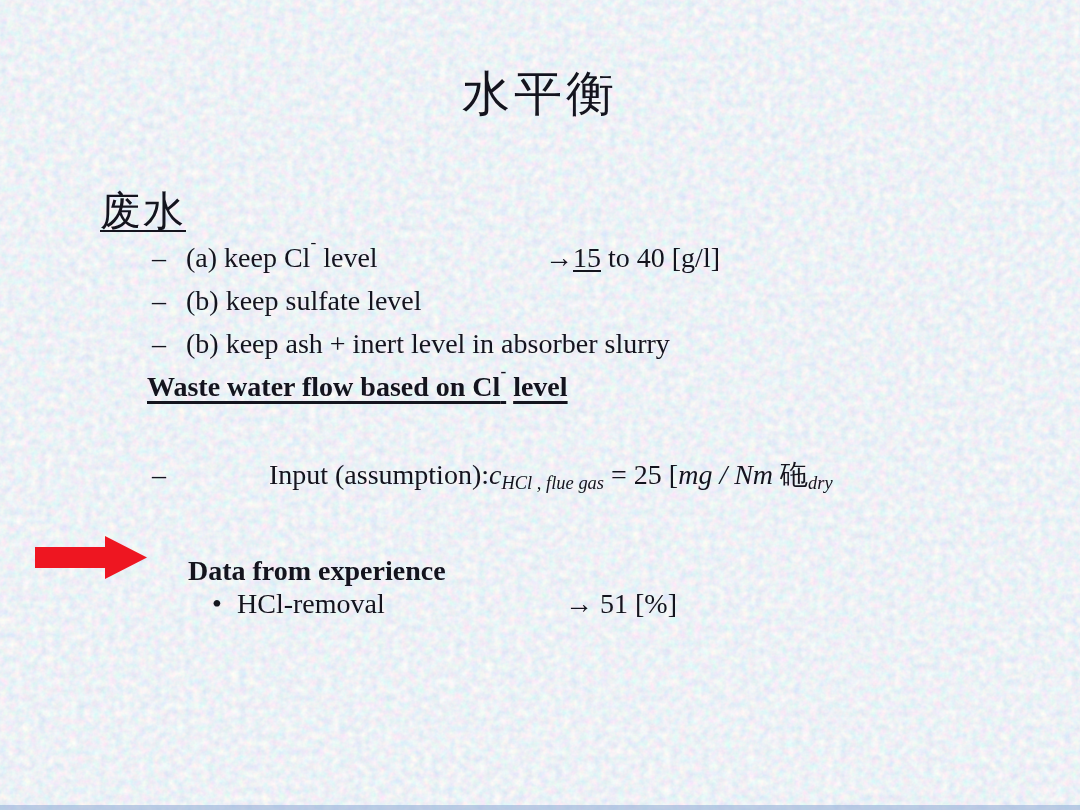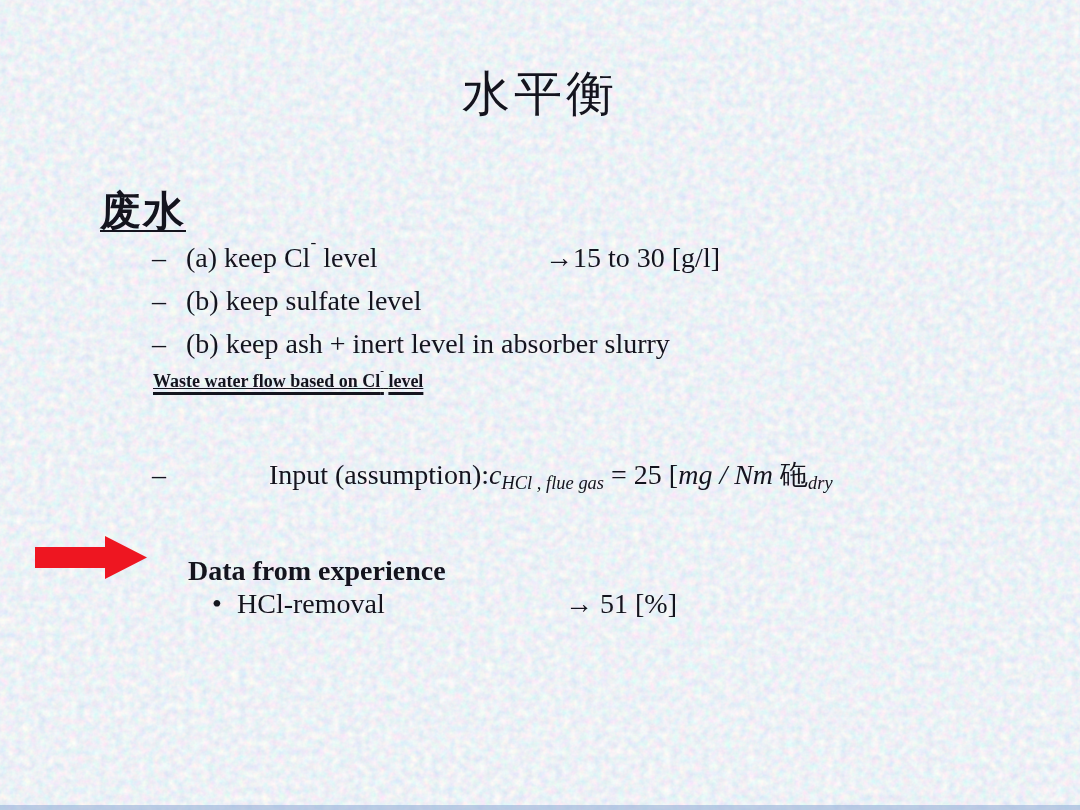--- a/index.html
+++ b/index.html
@@ -35,21 +35,21 @@
     width: 100%;
     text-align: center;
     font-size: 48px;
     font-weight: 400;
     letter-spacing: 4px;
   }
   .heading {
     position: absolute;
     left: 100px; top: 184px;
     font-size: 41px;
-    font-weight: 700;
+    font-weight: 400;
     text-decoration: underline;
     text-underline-offset: 5px;
     text-decoration-thickness: 2px;
     letter-spacing: 2px;
   }
 
   .row {
     position: absolute;
     display: flex;
     align-items: baseline;
@@ -61,29 +61,28 @@
   .lbl-w304 { width: 303px; flex: none; text-align: right; }
   .lbl-w328 { width: 328px; flex: none; }
   .bullet { width: 25px; flex: none; }
 
   sup.minus {
     font-size: 0.62em;
     position: relative;
     top: -0.52em;
     line-height: 0;
   }
-  .u15 { text-decoration-thickness: 2px; text-underline-offset: 3px; margin-top: 37px; }
+  .u15 { text-decoration: underline; text-decoration-thickness: 2px; text-underline-offset: 3px; margin-top: 37px; }
 
   .subheading {
     position: absolute;
-    left: 153px; top: 371px;
-    font-size: 18px;
+    left: 147px; top: 371px;
+    font-size: 28px;
     font-weight: 700;
     white-space: pre;
-    text-decoration: underline;
   }
   .subheading .useg {
     text-decoration: underline;
     text-decoration-thickness: 2.5px;
     text-underline-offset: 5px;
   }
 
   .formula { white-space: pre; }
   .formula i { font-style: italic; font-weight: 400; }
   .formula sub {
@@ -129,21 +128,21 @@
 
   <div class="content">
 
     <div class="title">水平衡</div>
 
     <div class="heading">废水</div>
 
     <div class="row" style="left:152px; top:242px;">
       <span class="dash">–</span>
       <span class="lbl-w360"><span>(a) keep Cl</span><sup class="minus">-</sup><span> level</span></span>
-      <span><span>→</span><span class="u15">15</span><span> to 30 [g/l]</span></span>
+      <span><span>→</span><span class="u15">15</span><span> to 40 [g/l]</span></span>
     </div>
 
     <div class="row" style="left:152px; top:285px;">
       <span class="dash">–</span>
       <span class="lbl-w360">(b) keep sulfate level</span>
     </div>
 
     <div class="row" style="left:152px; top:328px;">
       <span class="dash">–</span>
       <span>(b) keep ash + inert level in absorber slurry </span>

